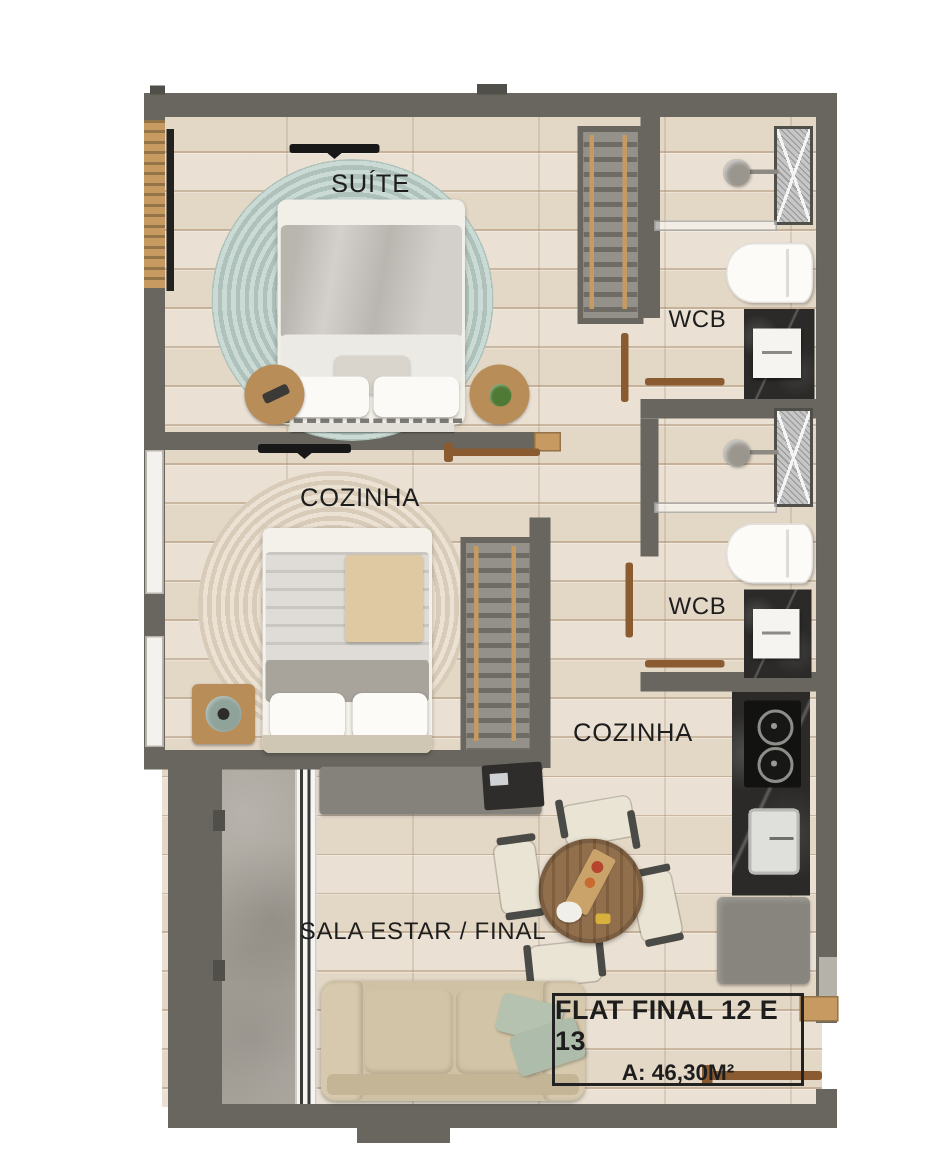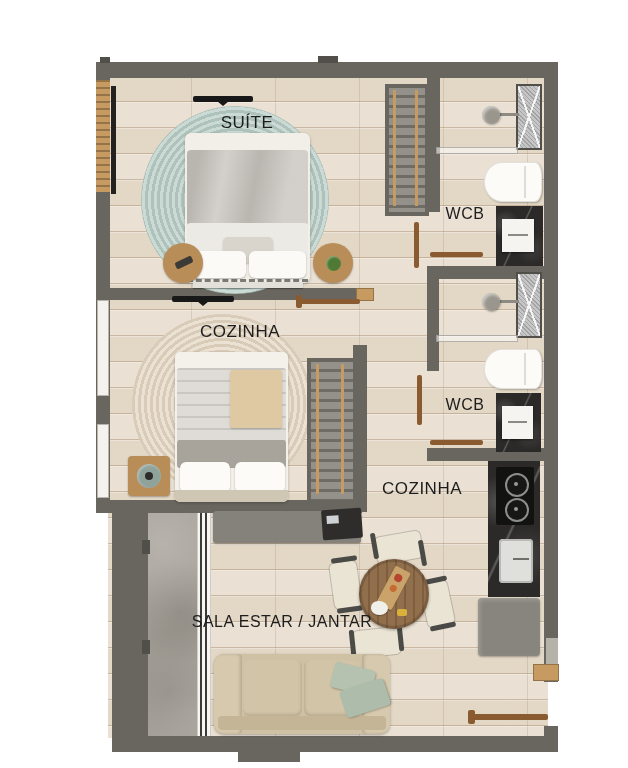--- a/index.html
+++ b/index.html
@@ -234,20 +234,24 @@
 
   <div class="abs" style="left:214px;top:654px;width:176px;height:80px;background:var(--sofa,#cfc1a3);border-radius:10px;box-shadow:0 1px 3px rgba(0,0,0,0.3);">
     <div class="abs" style="left:0;top:0;width:28px;height:80px;background:#d6c9ad;border-radius:10px 4px 4px 10px;box-shadow:inset -2px 0 3px rgba(0,0,0,0.15);"></div>
     <div class="abs" style="left:148px;top:0;width:28px;height:80px;background:#d6c9ad;border-radius:4px 10px 10px 4px;box-shadow:inset 2px 0 3px rgba(0,0,0,0.15);"></div>
     <div class="abs" style="left:29px;top:6px;width:59px;height:56px;background:#d2c4a6;border-radius:6px;box-shadow:inset -1px -2px 3px rgba(0,0,0,0.12);"></div>
     <div class="abs" style="left:90px;top:6px;width:57px;height:56px;background:#d2c4a6;border-radius:6px;box-shadow:inset 1px -2px 3px rgba(0,0,0,0.12);"></div>
     <div class="abs" style="left:4px;top:62px;width:168px;height:14px;background:#c3b596;border-radius:4px;"></div>
     <div class="pillow" style="left:118px;top:12px;width:42px;height:26px;transform:rotate(14deg);"></div>
     <div class="pillow" style="left:128px;top:30px;width:46px;height:28px;transform:rotate(-18deg);background:#aebcab;"></div>
   </div>
-  <span class="label" style="left:282px;top:613px;font-size:16px;">SALA ESTAR / JANTAR</span>
+  <span class="label" style="left:282px;top:613px;font-size:16px;">SALA ESTAR / FINAL</span>
 
   <div class="jamb" style="left:533px;top:664px;width:24px;height:15px;"></div>
   <div class="door-leaf" style="left:472px;top:714px;width:76px;height:6px;"></div>
   <div class="door-leaf" style="left:468px;top:710px;width:7px;height:14px;"></div>
 
+  <div class="info-box" style="left:368px;top:662px;width:164px;height:58px;">
+    <span class="l1">FLAT FINAL 12 E 13</span>
+    <span class="l2">A: 46,30M²</span>
+  </div>
 
 </div>
 
 </body></html>

